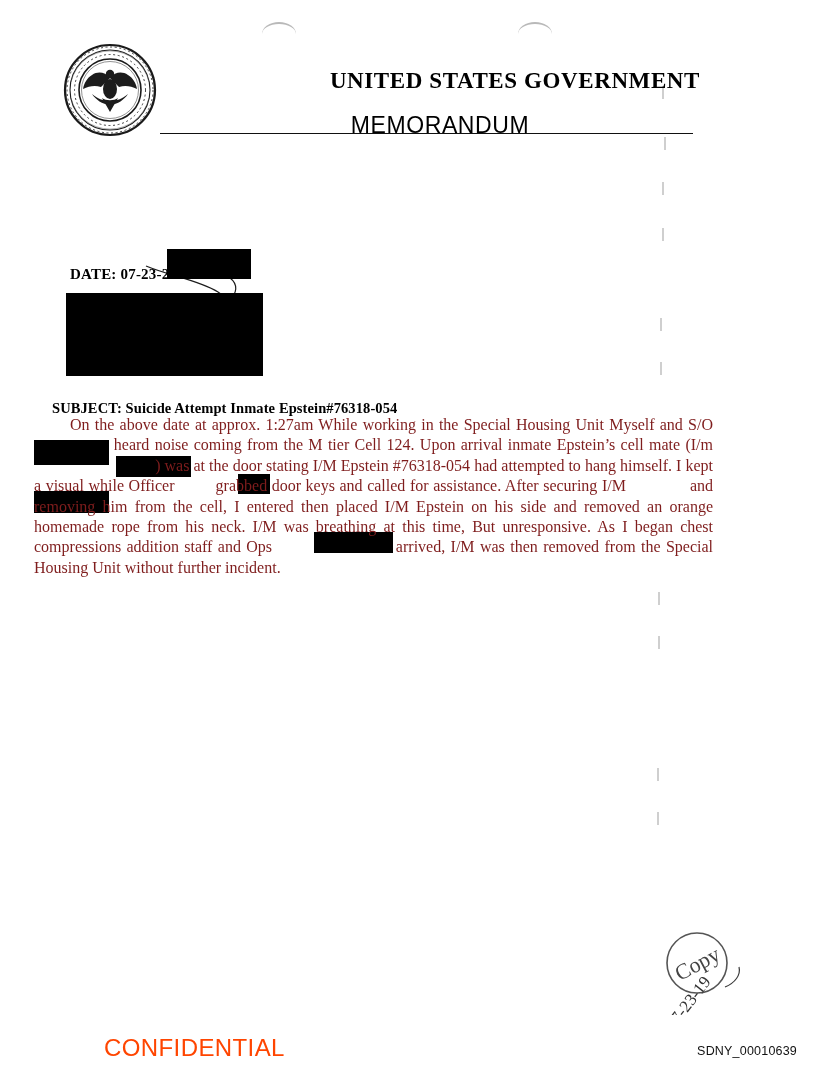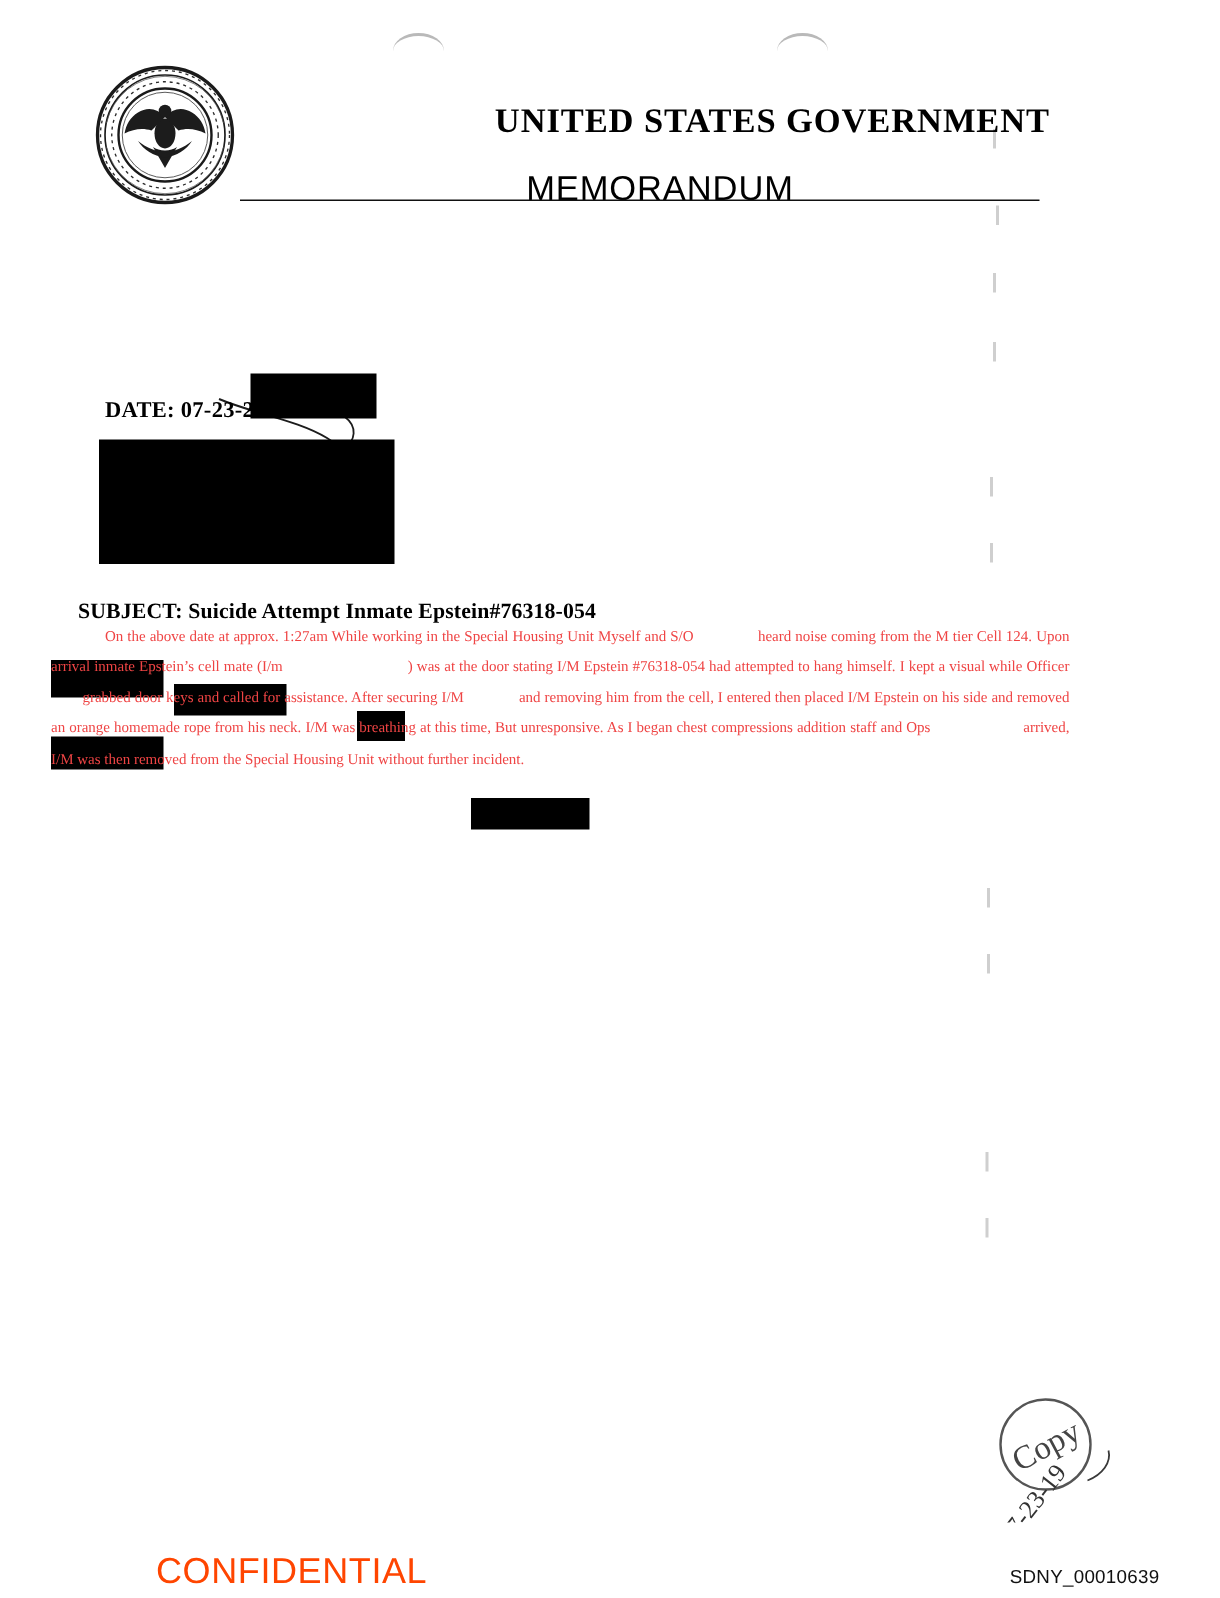--- a/index.html
+++ b/index.html
@@ -129,25 +129,25 @@
     background: #000;
   }
 
   
   .body-text {
     position: absolute;
     left: 34px;
     top: 415px;
     width: 679px;
     font-family: "Liberation Serif", serif;
-    font-size: 10px;
+    font-size: 16px;
     line-height: 20.4px;
     text-align: justify;
     text-indent: 36px;
-    color: #ef4444;
+    color: #7f1d1d;
   }
 
   
   .copy-stamp {
     position: absolute;
     left: 655px;
     top: 925px;
     width: 110px;
     height: 90px;
   }
@@ -157,21 +157,21 @@
     position: absolute;
     left: 104px;
     top: 1034px;
     color: #ff4500;
     font-family: "Liberation Sans", sans-serif;
     font-size: 24px;
     letter-spacing: 0.4px;
   }
   .bates {
     position: absolute;
-    right: 40px;
+    right: 16px;
     top: 1044px;
     font-family: "Liberation Sans", sans-serif;
     font-size: 12.5px;
     color: #111;
     letter-spacing: 0.2px;
   }
 </style>
 </head>
 <body>
 

